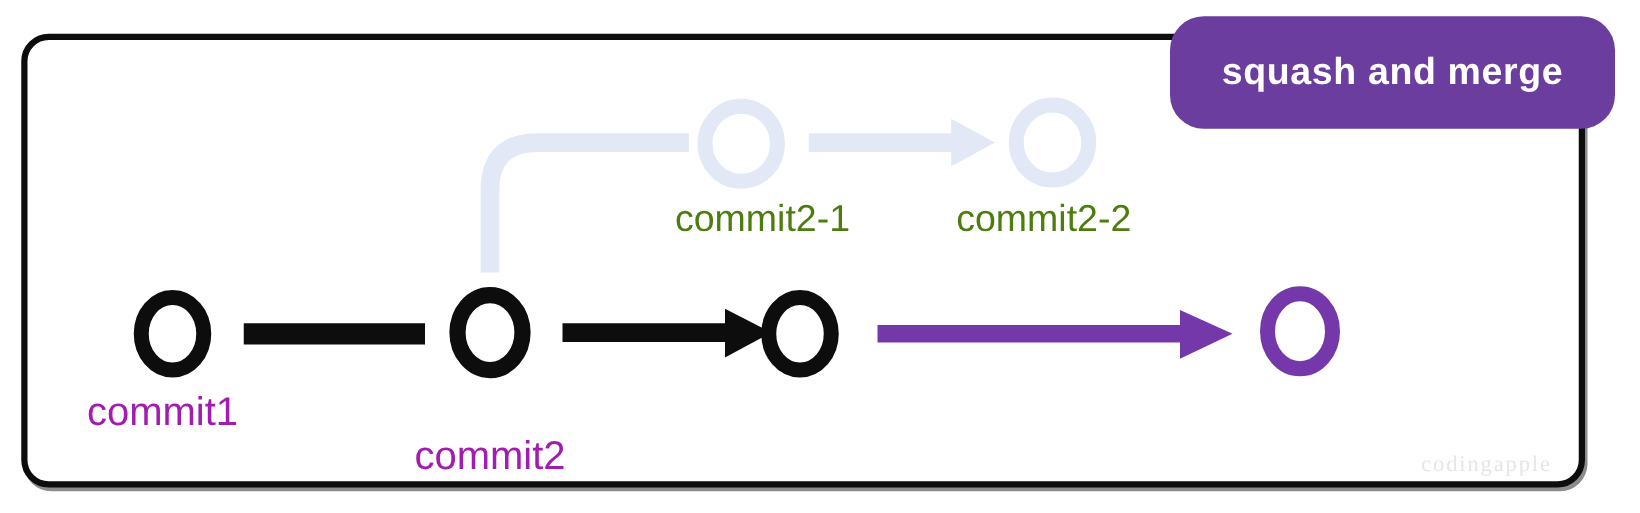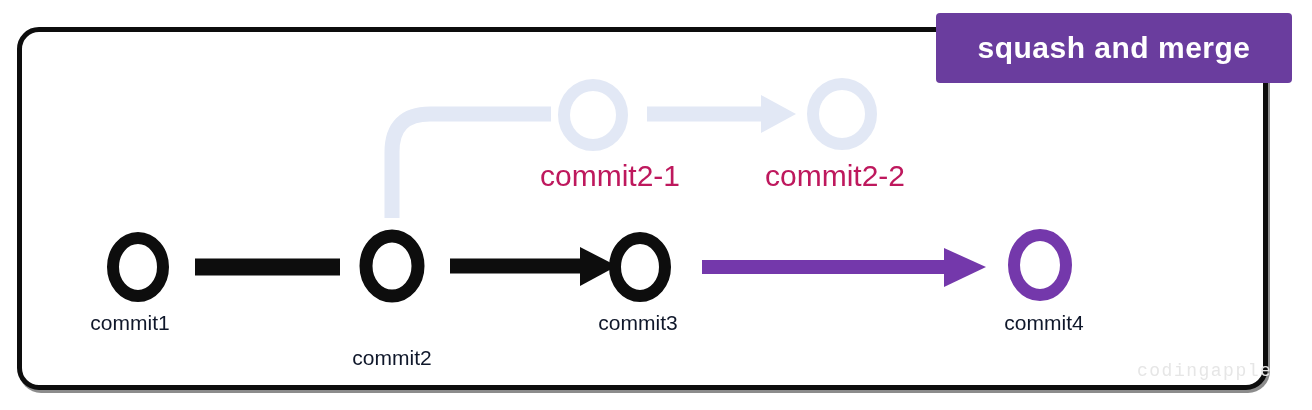--- a/index.html
+++ b/index.html
@@ -25,23 +25,23 @@
     border: 5px solid #0d0d0d;
     border-radius: 22px;
     background: #ffffff;
     box-shadow: 2px 3px 0 rgba(0,0,0,0.45);
   }
   .badge {
     position: absolute;
     left: 936px;
     top: 13px;
     width: 356px;
-    height: 70px;
+    height: 90px;
     background: #6a3d9e;
-    border-radius: 4px;
+    border-radius: 27px;
     display: flex;
     align-items: center;
     justify-content: center;
     z-index: 5;
   }
   .badge-label {
     color: #ffffff;
     font-size: 30px;
     font-weight: bold;
     letter-spacing: 0.5px;
@@ -50,34 +50,34 @@
     position: absolute;
     left: 0;
     top: 0;
     width: 1312px;
     height: 410px;
     z-index: 2;
   }
   .commit-label {
     position: absolute;
     transform: translateX(-50%);
-    font-size: 21px;
-    color: #0f172a;
+    font-size: 32px;
+    color: #a21caf;
     white-space: nowrap;
     z-index: 3;
   }
   .commit-label.faded {
     font-size: 30px;
-    color: #be185d;
+    color: #4d7c0f;
   }
   .watermark {
     position: absolute;
     left: 1137px;
     top: 361px;
-    font-family: Liberation Mono, monospace;
+    font-family: Liberation Serif, serif;
     font-size: 18px;
     letter-spacing: 1.5px;
     color: #e6e6e6;
     z-index: 3;
   }
 </style>
 </head>
 <body>
 
 <div class="canvas">
@@ -111,21 +111,19 @@
     <ellipse cx="640" cy="267" rx="25" ry="29" fill="none" stroke-width="12" stroke="#0d0d0d"></ellipse>
 
     <line x1="702" y1="267" x2="947" y2="267" stroke-width="14" stroke="#7438ab"></line>
     <polygon points="944,248 944,287 986,267" fill="#7438ab"></polygon>
 
     <ellipse cx="1040" cy="265" rx="26" ry="30" fill="none" stroke-width="12" stroke="#7438ab"></ellipse>
   </svg>
 
   <div class="commit-label" style="left:130px; top:311px;">commit1</div>
   <div class="commit-label" style="left:392px; top:311px;margin-top:35px;">commit2</div>
-  <div class="commit-label" style="left:638px; top:311px;">commit3</div>
-  <div class="commit-label" style="left:1044px; top:311px;">commit4</div>
 
   <div class="commit-label faded" style="left:610px; top:159px;">commit2-1</div>
   <div class="commit-label faded" style="left:835px; top:159px;text-align:center;">commit2-2</div>
 
   <div class="watermark">codingapple</div>
 
 </div>
 
 </body></html>

